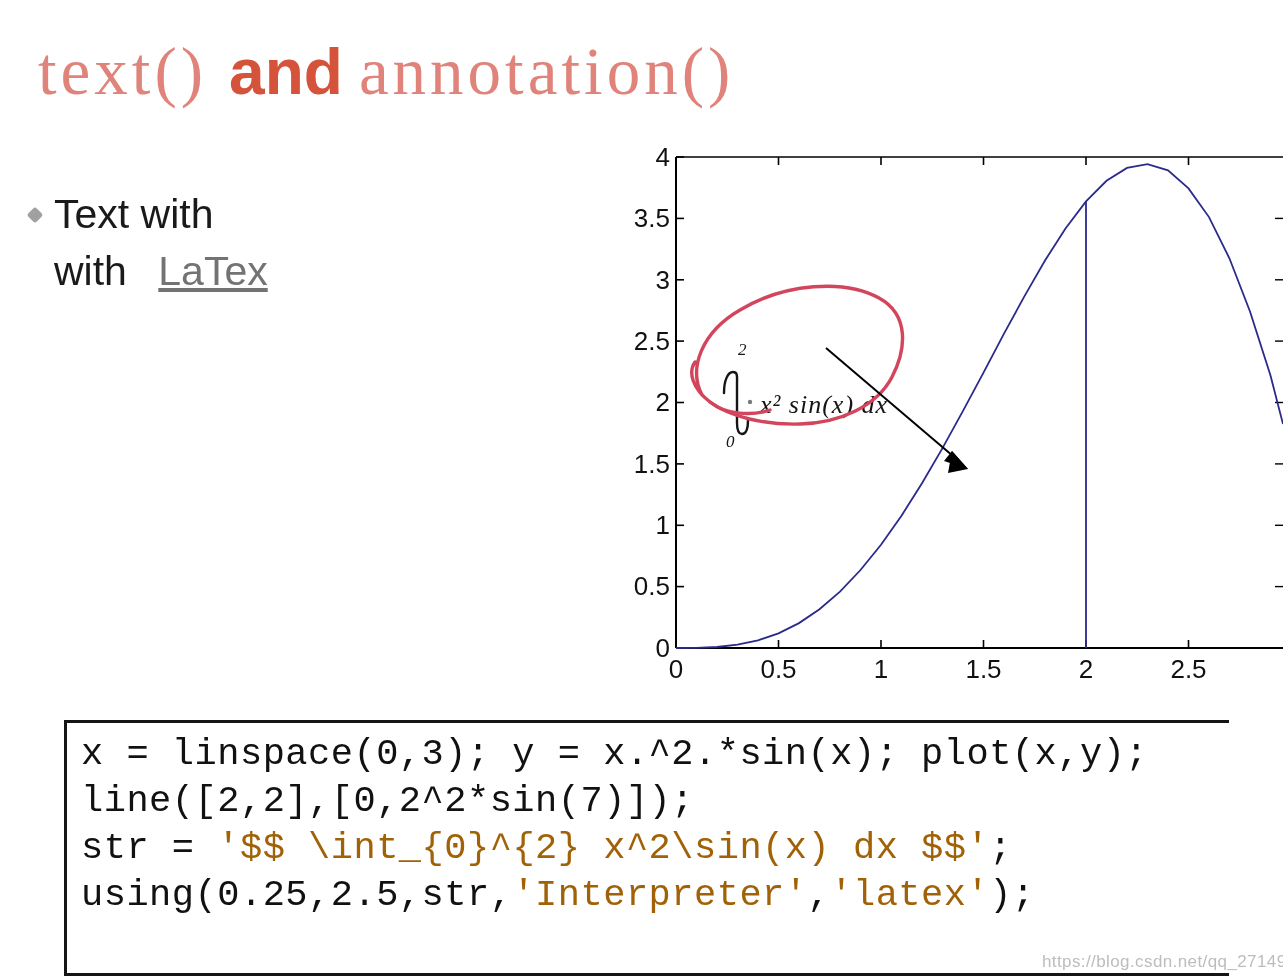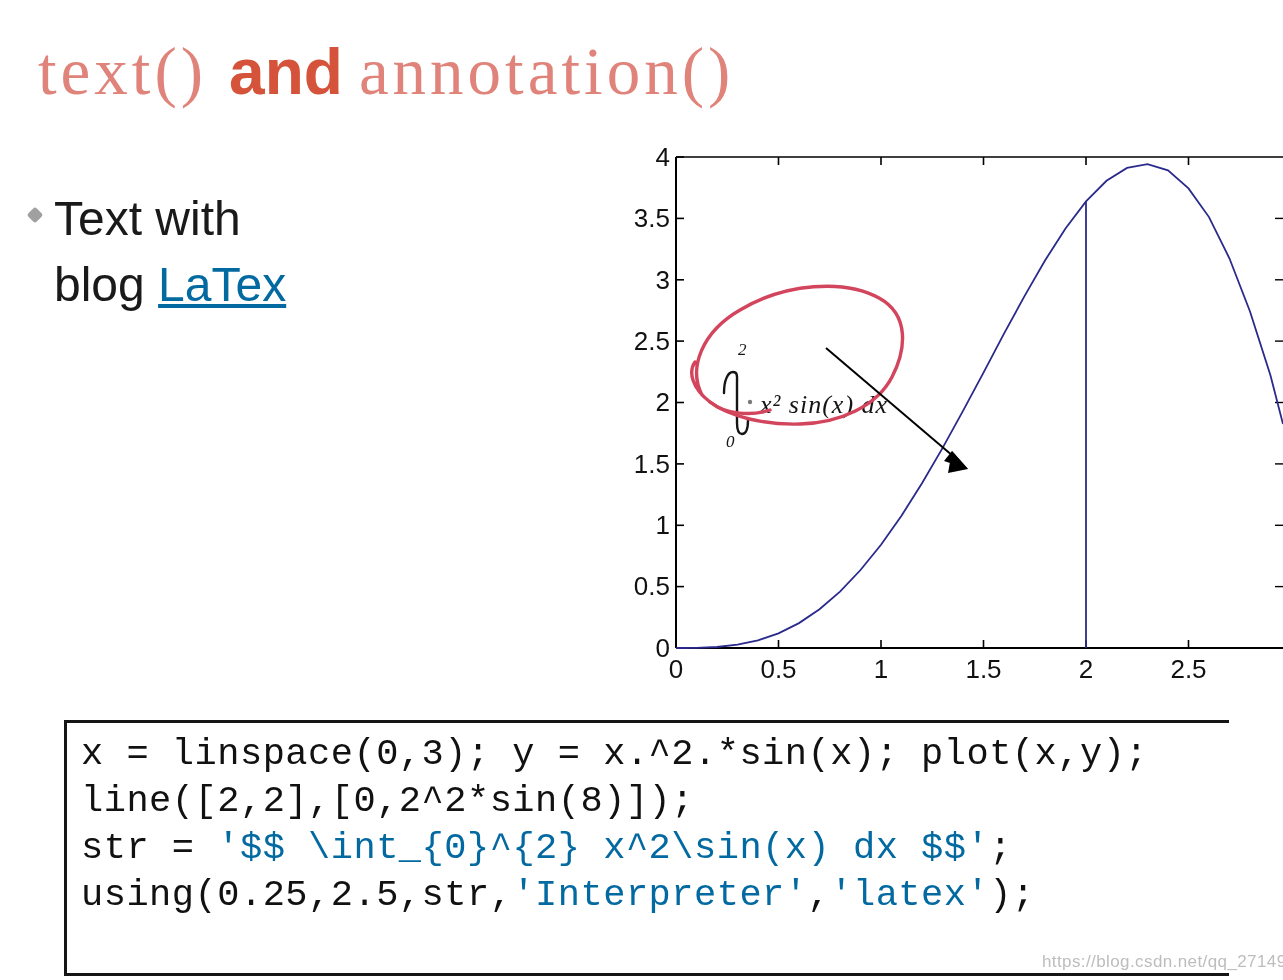--- a/index.html
+++ b/index.html
@@ -58,29 +58,30 @@
     width: 14px;
     height: 14px;
     background: #a0a0a0;
     border-radius: 3px;
     margin-top: 22px;
     margin-right: 12px;
     flex: 0 0 auto;
     transform: rotate(45deg) scale(.85);
   }
   #bullet .btext {
-    font-size: 48px;
+    font-size: 41px;
     line-height: 1.38;
     color: #1a1a1a;
     font-family: "Liberation Sans", sans-serif;
   }
   #bullet .link {
-    color: #0369a1;
+    color: #737373;
     text-decoration: underline;
     text-underline-offset: 3px;
+    margin-left: 20px;
   }
 
   
   #plot {
     position: absolute;
     left: 630px;
     top: 140px;
     width: 653px;
     height: 545px;
   }
@@ -101,21 +102,21 @@
     height: 256px;
   }
   #codebox .cline {
     font-family: "Liberation Mono", monospace;
     font-size: 37px;
     line-height: 47px;
     color: #111111;
     white-space: pre;
     letter-spacing: 0.5px;
   }
-  .str { color: #0369a1; }
+  .str { color: #a16207; }
 
   
   #watermark {
     position: absolute;
     left: 1042px;
     top: 952px;
     font-family: "Liberation Sans", sans-serif;
     font-size: 17px;
     color: #bdbdbd;
     white-space: nowrap;
@@ -128,21 +129,21 @@
 <div id="slide">
 
   <div id="title">
     <span class="mono">text()</span><span class="and">and</span><span class="mono">annotation()</span>
   </div>
 
   <div id="bullet">
     <div class="marker"></div>
     <div class="btext">
       <div>Text with</div>
-      <div><span>blog </span><a class="link" href="#">LaTex</a></div>
+      <div><span>with </span><a class="link" href="#">LaTex</a></div>
     </div>
   </div>
 
   <div id="plot">
     <svg width="653" height="545" viewBox="0 0 653 545">
 
       <g>
         <line x1="46" y1="508" x2="653" y2="508" stroke="#000" stroke-width="2"></line>
         <line x1="46" y1="508" x2="46" y2="17" stroke="#000" stroke-width="2"></line>
         <line x1="46" y1="17" x2="653" y2="17" stroke="#000" stroke-width="1.6"></line>
@@ -225,20 +226,20 @@
       <g>
         <line x1="196" y1="208" x2="330" y2="322" stroke="#000" stroke-width="2"></line>
         <polygon points="338,329 314,321 322,311" fill="#000"></polygon>
         <polygon points="338,329 318,333 322,311" fill="#000"></polygon>
       </g>
     </svg>
   </div>
 
   <div id="codebox">
     <div class="cline">x = linspace(0,3); y = x.^2.*sin(x); plot(x,y);</div>
-    <div class="cline">line([2,2],[0,2^2*sin(8)]);</div>
+    <div class="cline">line([2,2],[0,2^2*sin(7)]);</div>
     <div class="cline"><span>str = </span><span class="str">'$$ \int_{0}^{2} x^2\sin(x) dx $$'</span><span>;</span></div>
     <div class="cline"><span>using(0.25,2.5,str,</span><span class="str">'Interpreter'</span><span>,</span><span class="str">'latex'</span><span>);</span></div>
   </div>
 
   <div id="watermark">https://blog.csdn.net/qq_27149279</div>
 
 </div>
 
 </body></html>

